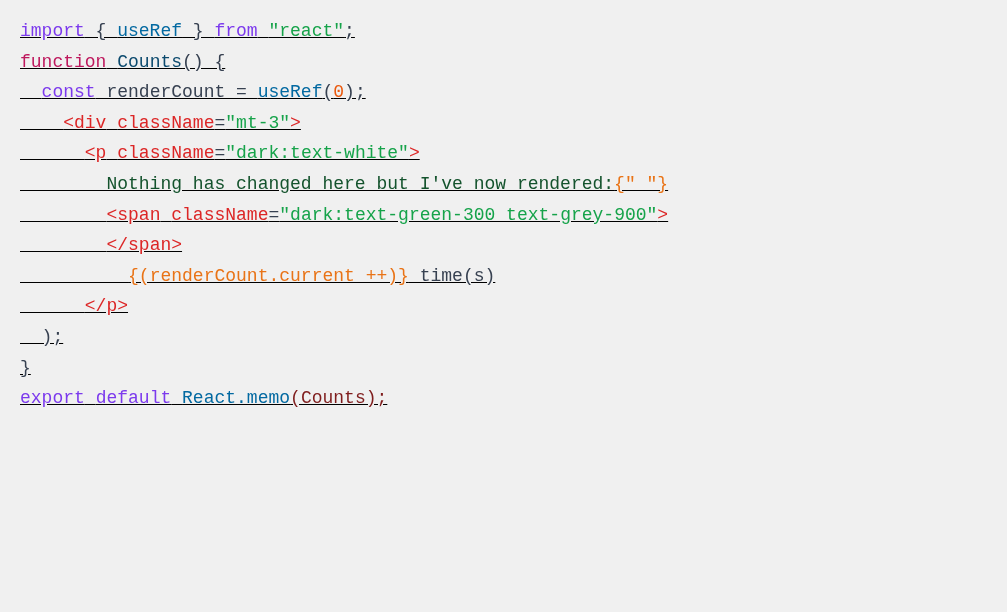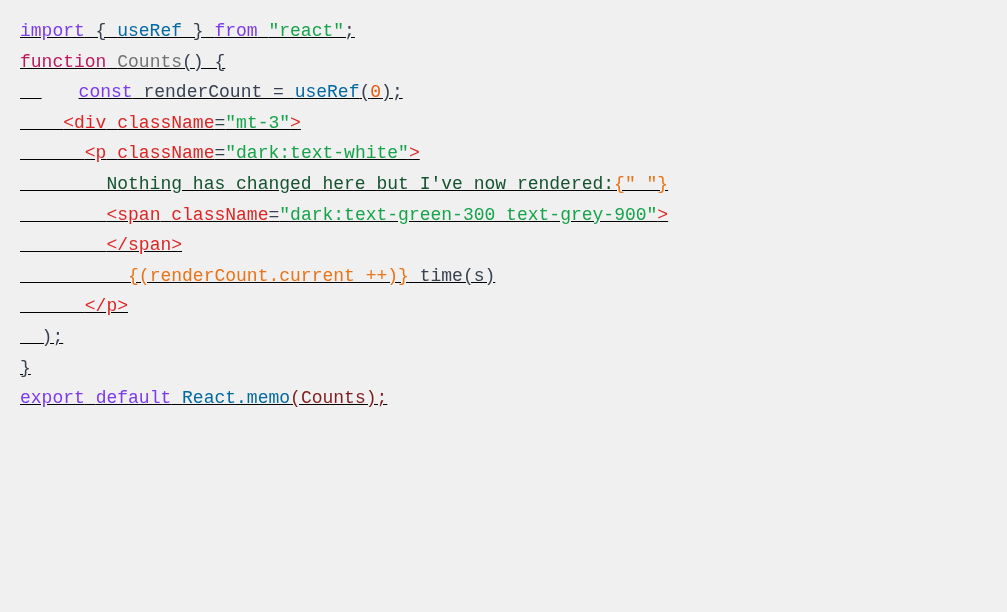--- a/index.html
+++ b/index.html
@@ -29,22 +29,22 @@
       display: block;
       white-space: pre;
       text-decoration: underline;
     }
   </style>
 </head>
 <body>
 
 <div class="code-container">
 <span class="code-line"><span style="color: rgb(124, 58, 237);">import</span><span style="color: rgb(55, 65, 81);"> { </span><span style="color: rgb(3, 105, 161);">useRef</span><span style="color: rgb(55, 65, 81);"> } </span><span style="color: rgb(124, 58, 237);">from</span><span style="color: rgb(55, 65, 81);"> </span><span style="color: rgb(22, 163, 74);">"react"</span><span style="color: rgb(55, 65, 81);">;</span></span>
-    <span class="code-line"><span style="color: #be185d;">function</span><span style="color: rgb(55, 65, 81);"> </span><span style="color: #737373;">Counts</span><span style="color: rgb(55, 65, 81);">() {</span></span>
-    <span class="code-line"><span style="color: rgb(55, 65, 81);">  </span><span style="color: rgb(124, 58, 237); margin-left: 37px;">const</span><span style="color: rgb(55, 65, 81);"> renderCount = </span><span style="color: rgb(3, 105, 161);">useRef</span><span style="color: rgb(55, 65, 81);">(</span><span style="color: rgb(234, 88, 12);">0</span><span style="color: rgb(55, 65, 81);">);</span></span>
+    <span class="code-line"><span style="color: #be185d;">function</span><span style="color: rgb(55, 65, 81);"> </span><span style="color: #0c4a6e;">Counts</span><span style="color: rgb(55, 65, 81);">() {</span></span>
+    <span class="code-line"><span style="color: rgb(55, 65, 81);">  </span><span style="color: rgb(124, 58, 237);">const</span><span style="color: rgb(55, 65, 81);"> renderCount = </span><span style="color: rgb(3, 105, 161);">useRef</span><span style="color: rgb(55, 65, 81);">(</span><span style="color: rgb(234, 88, 12);">0</span><span style="color: rgb(55, 65, 81);">);</span></span>
     <span class="code-line"><span style="color: rgb(55, 65, 81);">    </span><span style="color: rgb(220, 38, 38);">&lt;div</span><span style="color: rgb(55, 65, 81);"> </span><span style="color: rgb(220, 38, 38);">className</span><span style="color: rgb(55, 65, 81);">=</span><span style="color: rgb(22, 163, 74);">"mt-3"</span><span style="color: rgb(220, 38, 38);">&gt;</span></span>
     <span class="code-line"><span style="color: rgb(55, 65, 81);">      </span><span style="color: rgb(220, 38, 38);">&lt;p</span><span style="color: rgb(55, 65, 81);"> </span><span style="color: rgb(220, 38, 38);">className</span><span style="color: rgb(55, 65, 81);">=</span><span style="color: rgb(22, 163, 74);">"dark:text-white"</span><span style="color: rgb(220, 38, 38);">&gt;</span></span>
     <span class="code-line"><span style="color: #14532d; margin-top: 15px;">        Nothing has changed here but I've now rendered:</span><span style="color: rgb(233, 115, 22);">{" "}</span></span>
     <span class="code-line"><span style="color: rgb(55, 65, 81);">        </span><span style="color: rgb(220, 38, 38);">&lt;span</span><span style="color: rgb(55, 65, 81);"> </span><span style="color: rgb(220, 38, 38);">className</span><span style="color: rgb(55, 65, 81);">=</span><span style="color: rgb(22, 163, 74);">"dark:text-green-300 text-grey-900"</span><span style="color: rgb(220, 38, 38);">&gt;</span></span>
     <span class="code-line"><span style="color: rgb(55, 65, 81);">        </span><span style="color: rgb(220, 38, 38);">&lt;/span&gt;</span></span>
     <span class="code-line"><span style="color: rgb(55, 65, 81);">          </span><span style="color: rgb(233, 115, 22);">{(renderCount.current ++)}</span><span style="color: rgb(55, 65, 81);"> time(s)</span></span>
     <span class="code-line"><span style="color: rgb(55, 65, 81);">      </span><span style="color: rgb(220, 38, 38);">&lt;/p&gt;</span></span>
     <span class="code-line"><span style="color: rgb(55, 65, 81);">  );</span></span>
     <span class="code-line"><span style="color: rgb(55, 65, 81);">}</span></span>
     <span class="code-line"><span style="color: rgb(124, 58, 237);">export</span><span style="color: rgb(55, 65, 81);"> </span><span style="color: rgb(124, 58, 237);">default</span><span style="color: rgb(55, 65, 81);"> </span><span style="color: rgb(3, 105, 161);">React.memo</span><span style="color: #7f1d1d;">(Counts);</span></span>

